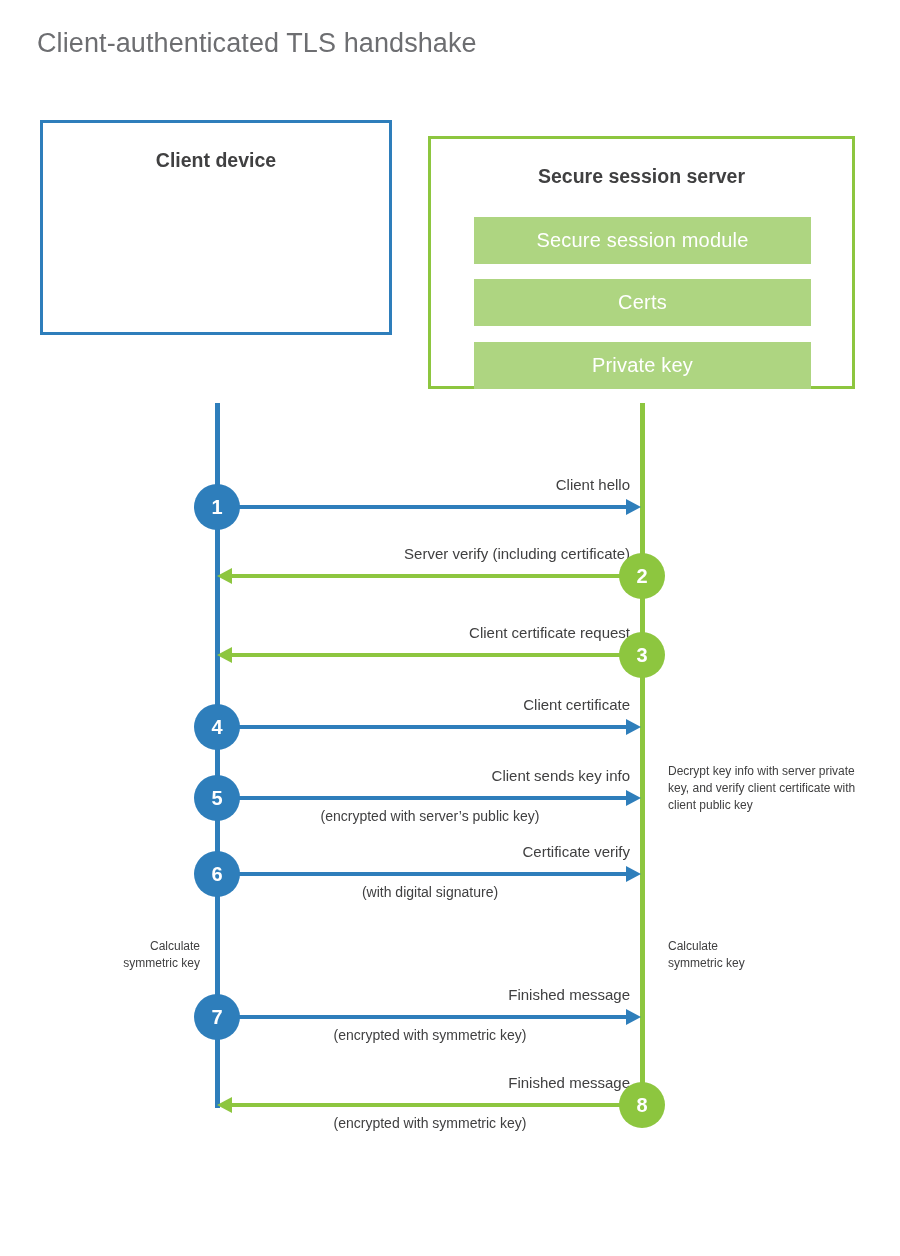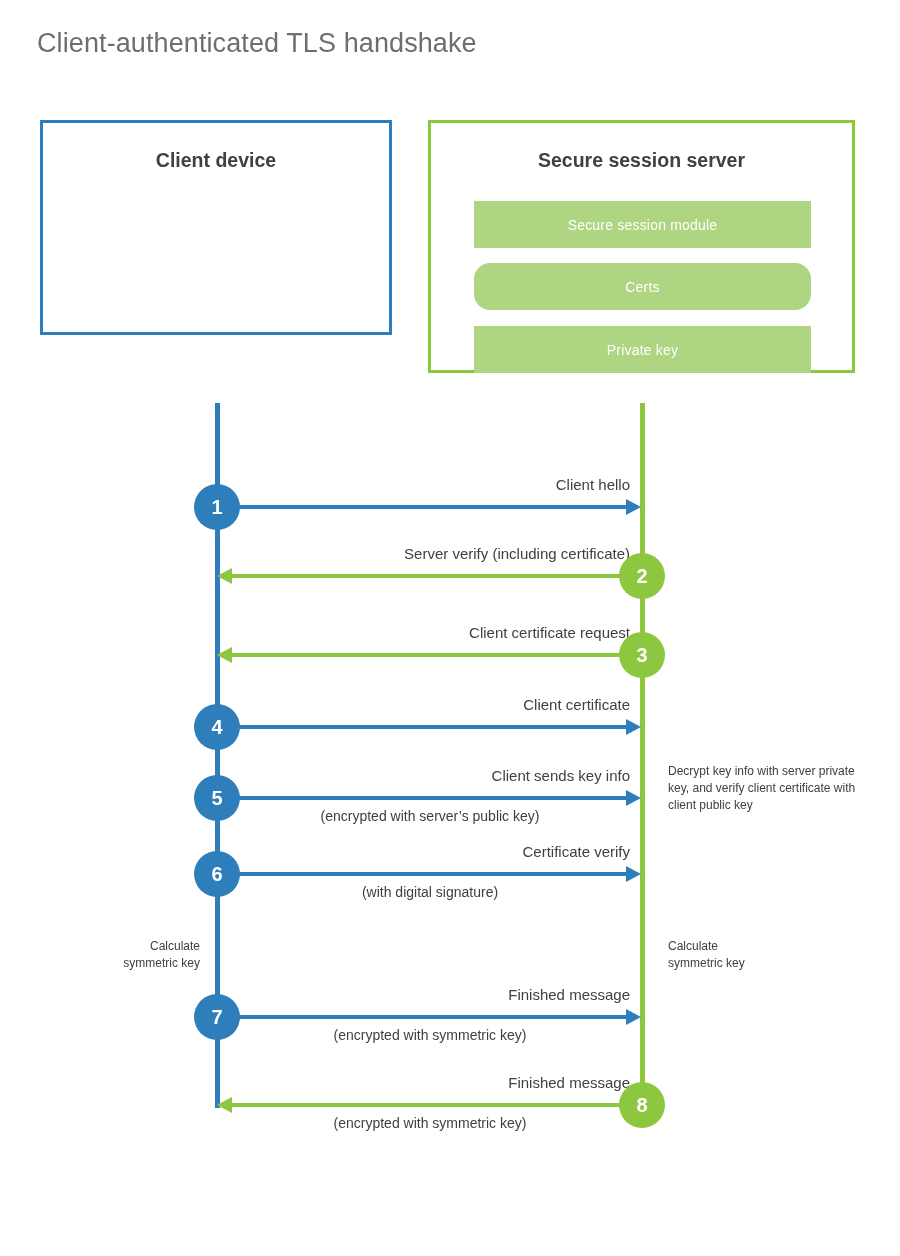--- a/index.html
+++ b/index.html
@@ -40,21 +40,21 @@
   }
   .actor-box.client {
     left: 40px;
     top: 120px;
     width: 352px;
     height: 215px;
     border: 3px solid #2e7ebb;
   }
   .actor-box.server {
     left: 428px;
-    top: 120px;
+    top: 136px;
     width: 427px;
     height: 253px;
     border: 3px solid #8dc63f;
   }
   .actor-title {
     position: absolute;
     left: 0;
     right: 0;
     top: 26px;
     text-align: center;
@@ -88,26 +88,26 @@
   .server-bar {
     position: absolute;
     left: 43px;
     width: 337px;
     height: 47px;
     background: #aed581;
     display: flex;
     align-items: center;
     justify-content: center;
     color: #ffffff;
-    font-size: 14px;
+    font-size: 20px;
     font-weight: 300;
     letter-spacing: 0.2px;
   }
   .server-bar.b0 { top: 78px; }
-  .server-bar.b1 { top: 140px; border-radius: 16px; }
+  .server-bar.b1 { top: 140px; }
   .server-bar.b2 { top: 203px; }
 
   
   .lifeline {
     position: absolute;
     width: 5px;
   }
   .lifeline.client-line {
     left: 215px;
     top: 403px;

